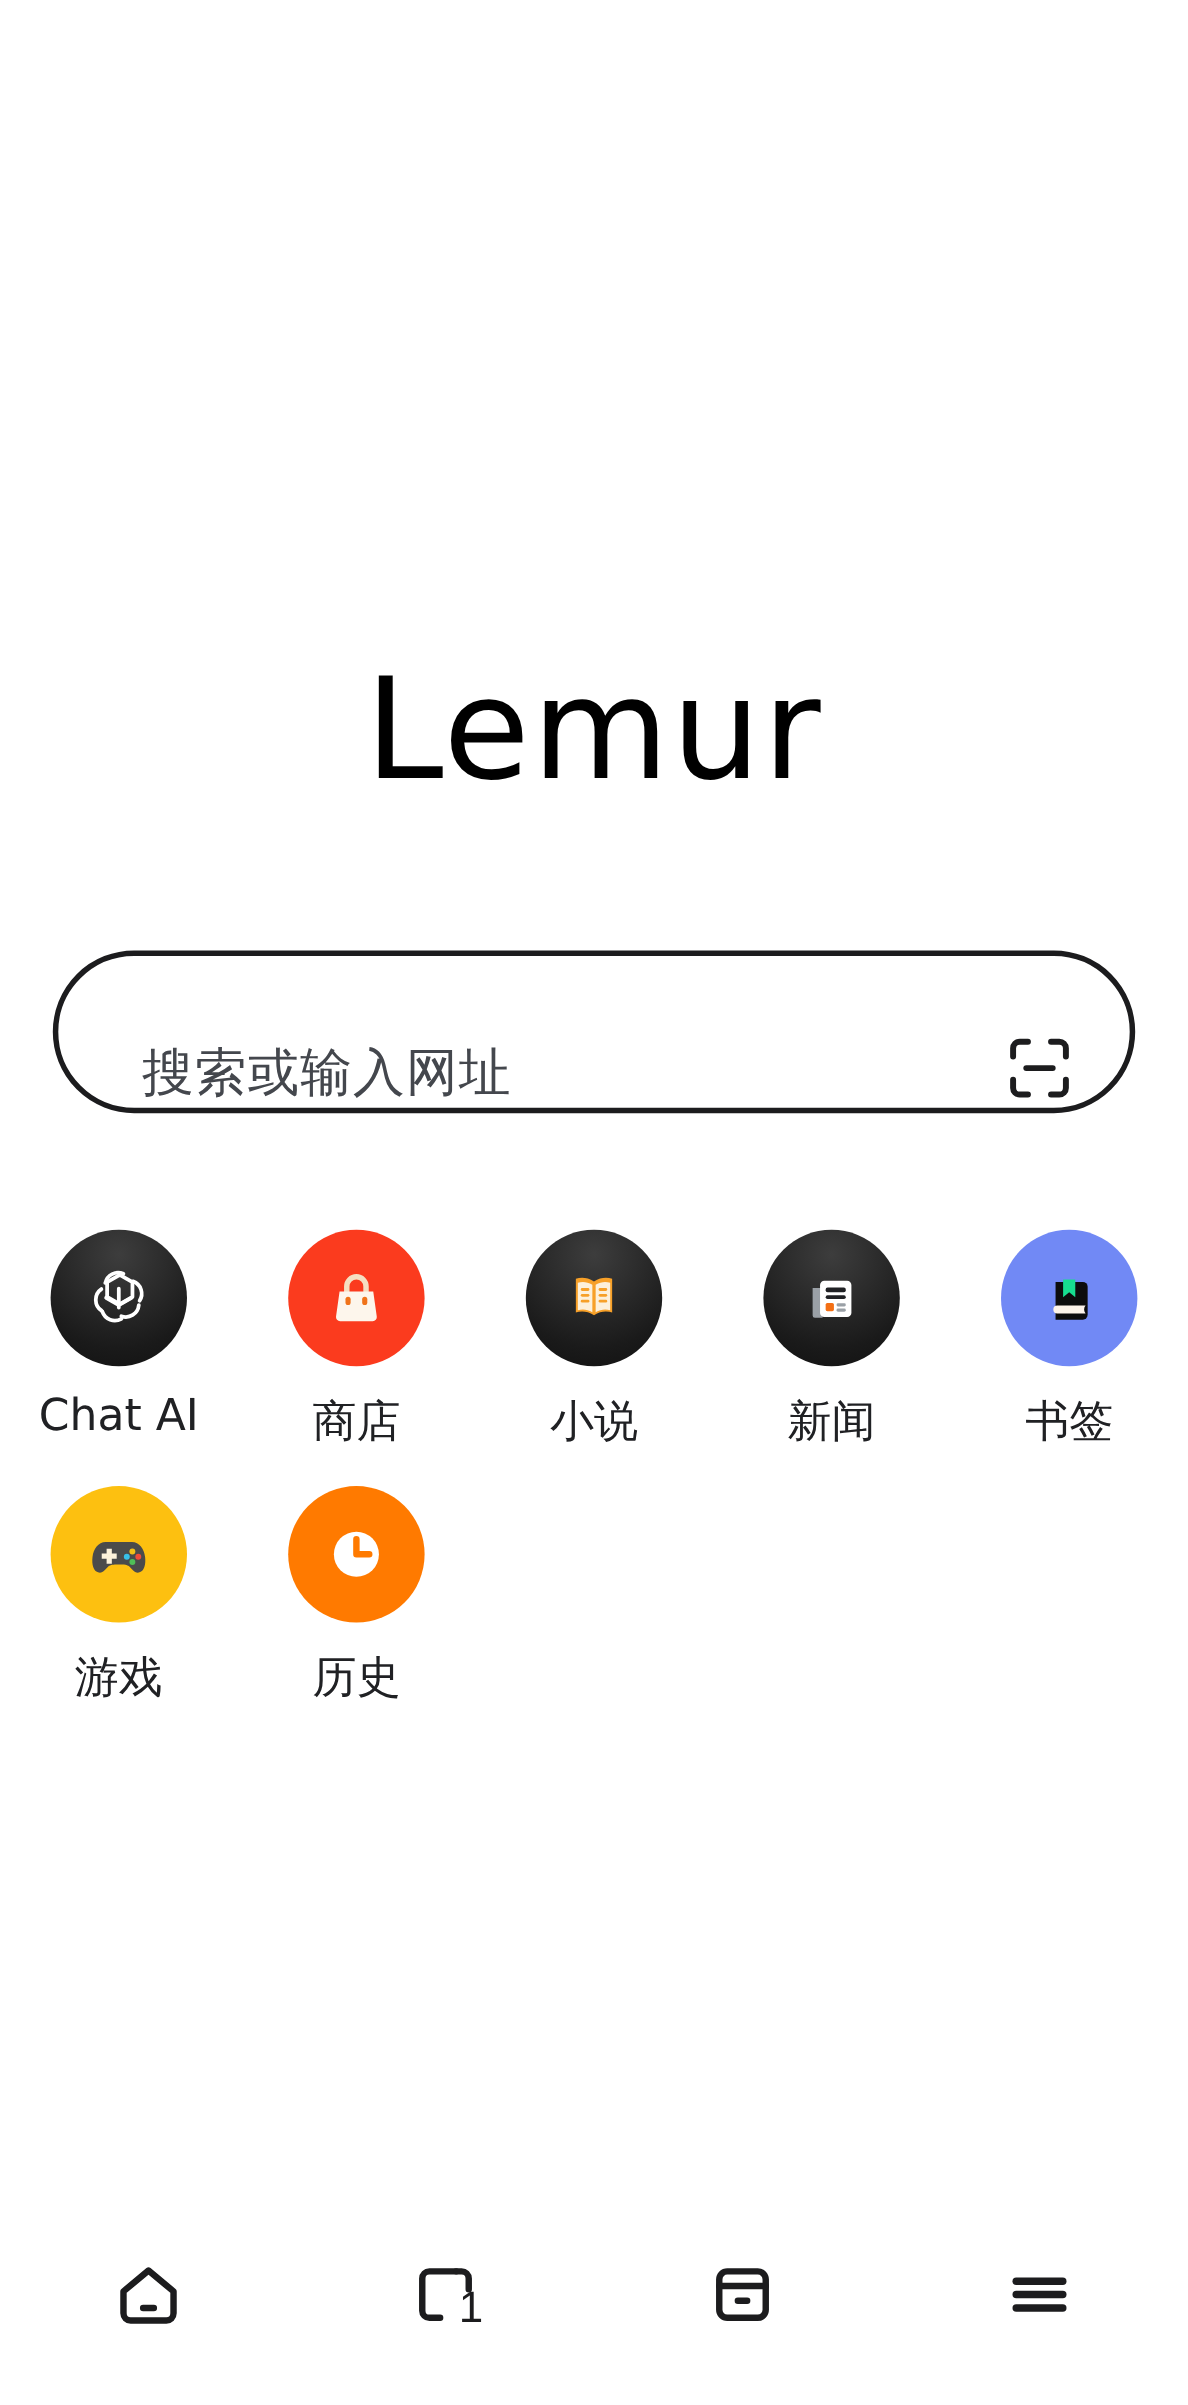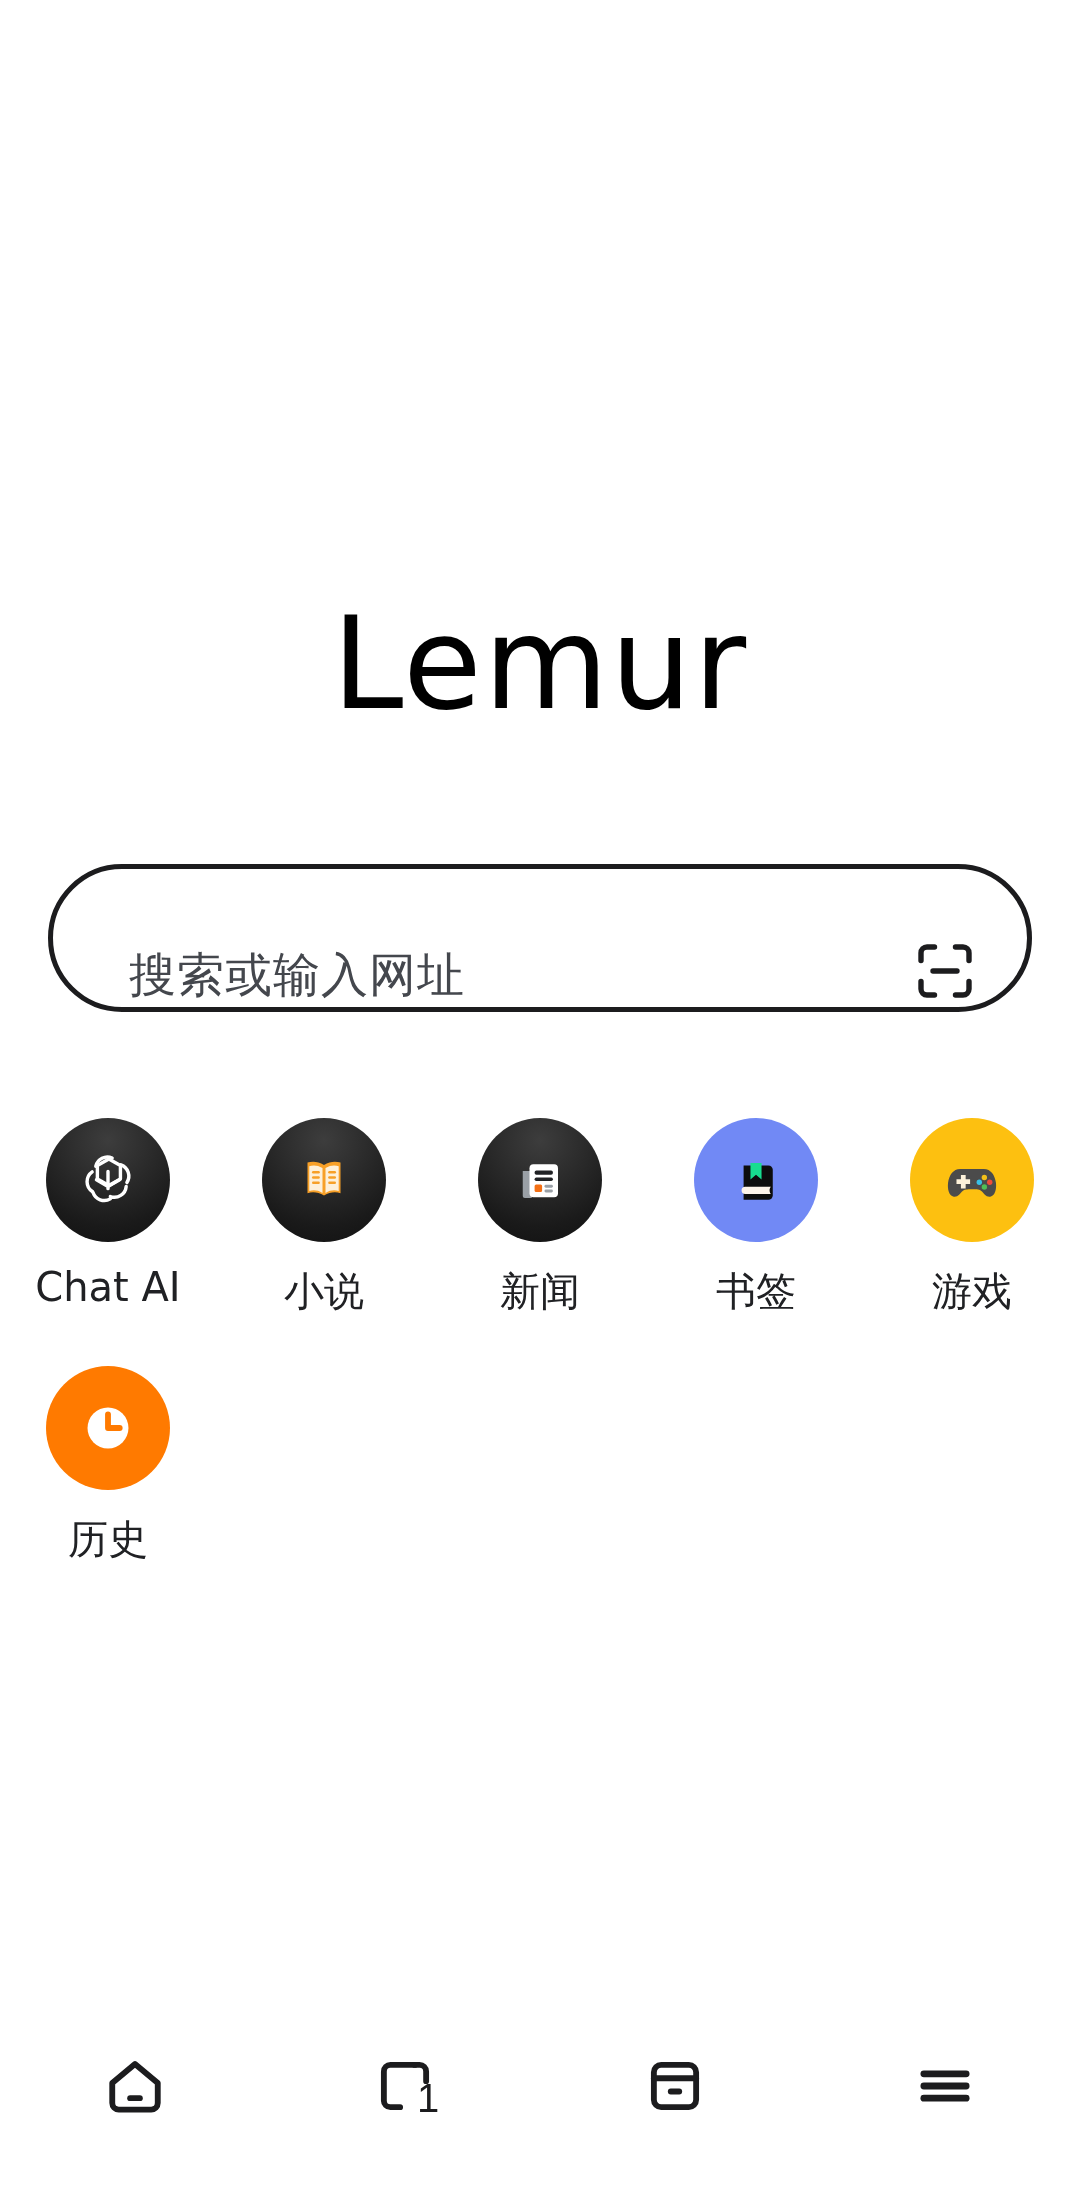--- a/index.html
+++ b/index.html
@@ -56,21 +56,21 @@
   #scan-icon { width: 72px; height: 72px; flex: 0 0 auto; }
 
   
   #shortcut-grid {
     position: absolute;
     top: 1118px;
     left: 0;
     width: 1080px;
     display: grid;
     grid-template-columns: repeat(5, 1fr);
-    row-gap: 47px;
+    row-gap: 32px;
   }
   .shortcut {
     display: flex;
     flex-direction: column;
     align-items: center;
     cursor: pointer;
   }
   .shortcut-icon {
     width: 124px;
     height: 124px;
@@ -153,20 +153,31 @@
           <path d="M21.3 30.5 a6.6 6.6 0 0 1 -9.6 -3.6"></path>
           <path d="M11.3 26.4 a6.6 6.6 0 0 1 -0.1 -10.9"></path>
           <path d="M20 15.3 v9.5 M13.6 19.9 l6.4 3.7 6.4 -3.7"></path>
         </svg>
       </div>
       <div class="shortcut-label">Chat AI</div>
     </div>
 
 
 
+    <div class="shortcut">
+      <div class="shortcut-icon" style="background:#fb3b1e;">
+        <svg viewBox="0 0 48 48" width="70" height="70">
+          <path d="M18 20 v-3.2 a6 6 0 0 1 12 0 V20" fill="none" stroke="#f5dfc2" stroke-width="3.4" stroke-linecap="round"></path>
+          <path d="M13.5 20 h21 l2.2 15.5 a2.6 2.6 0 0 1 -2.6 3 H13.9 a2.6 2.6 0 0 1 -2.6 -3 z" fill="#fdf6ec"></path>
+          <rect x="17.2" y="23.2" width="3.2" height="5.2" rx="1.6" fill="#f0731a"></rect>
+          <rect x="27.6" y="23.2" width="3.2" height="5.2" rx="1.6" fill="#f0731a"></rect>
+        </svg>
+      </div>
+      <div class="shortcut-label">商店</div>
+    </div>
 
     <div class="shortcut">
       <div class="shortcut-icon" style="background:radial-gradient(circle at 50% 18%, #3d3d3d 0%, #1a1a1a 72%, #111 100%);">
         <svg viewBox="0 0 48 48" width="72" height="72">
           <path d="M24 14 c-4 -2.6 -8 -2.6 -11 -1.6 v20.4 c3 -1 7 -1 11 1.6 z" fill="#f7a028"></path>
           <path d="M24 14 c4 -2.6 8 -2.6 11 -1.6 v20.4 c-3 -1 -7 -1 -11 1.6 z" fill="#f7a028"></path>
           <path d="M23 16 c-3.2 -2 -6.4 -2 -8.8 -1.2 v16.6 c2.4 -.8 5.6 -.8 8.8 1.2 z" fill="#fdf0da"></path>
           <path d="M25 16 c3.2 -2 6.4 -2 8.8 -1.2 v16.6 c-2.4 -.8 -5.6 -.8 -8.8 1.2 z" fill="#fdf0da"></path>
           <g fill="#f7a028">
             <rect x="16" y="18" width="5.2" height="1.7" rx="0.8"></rect>

